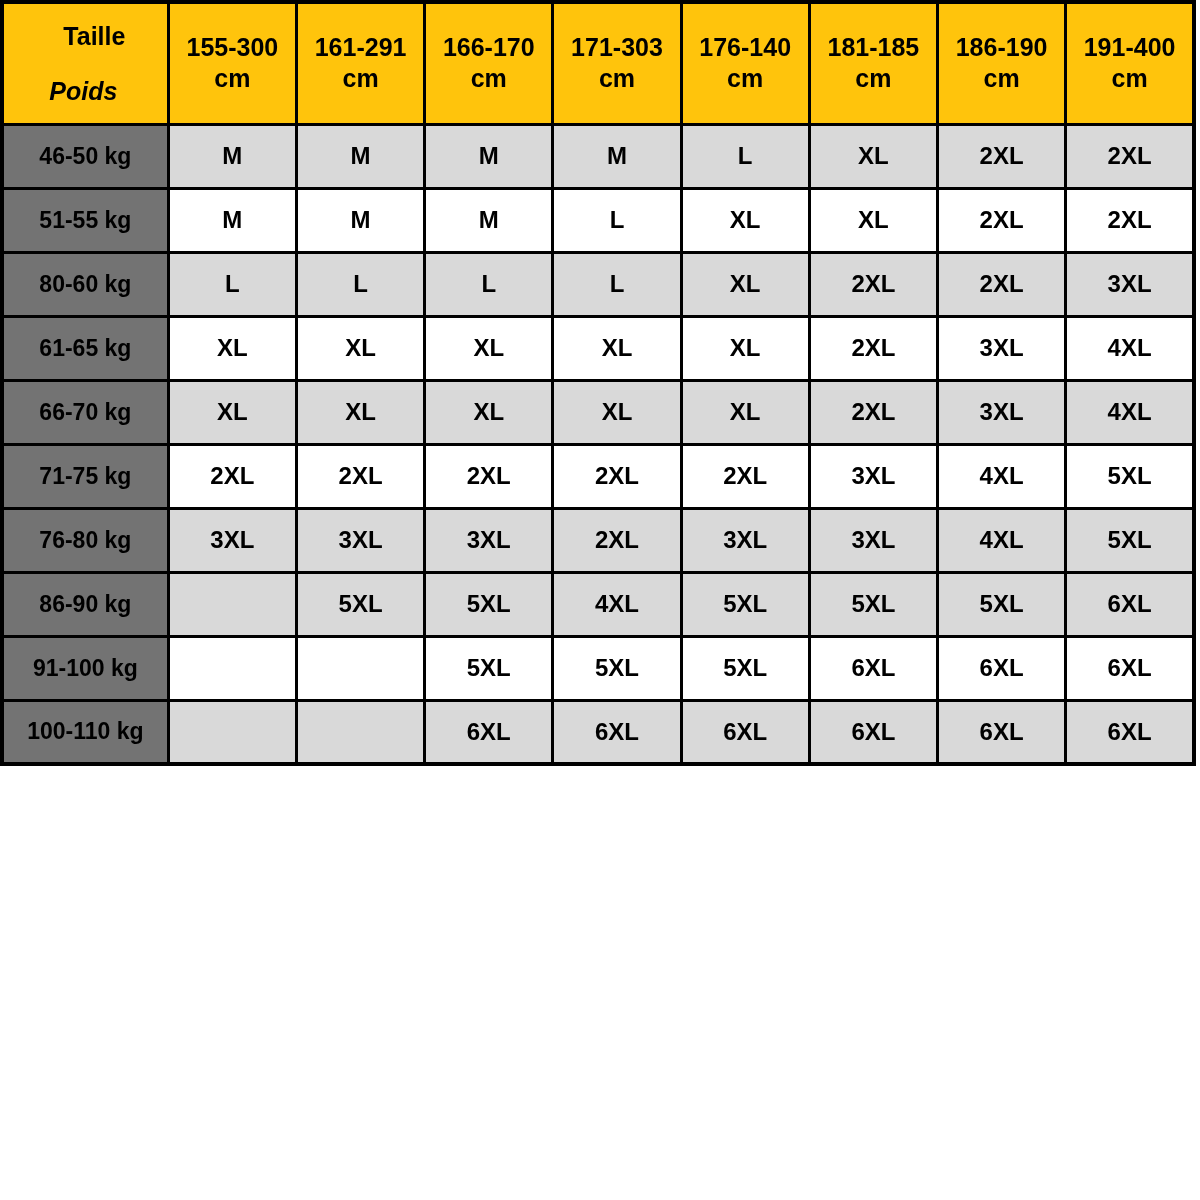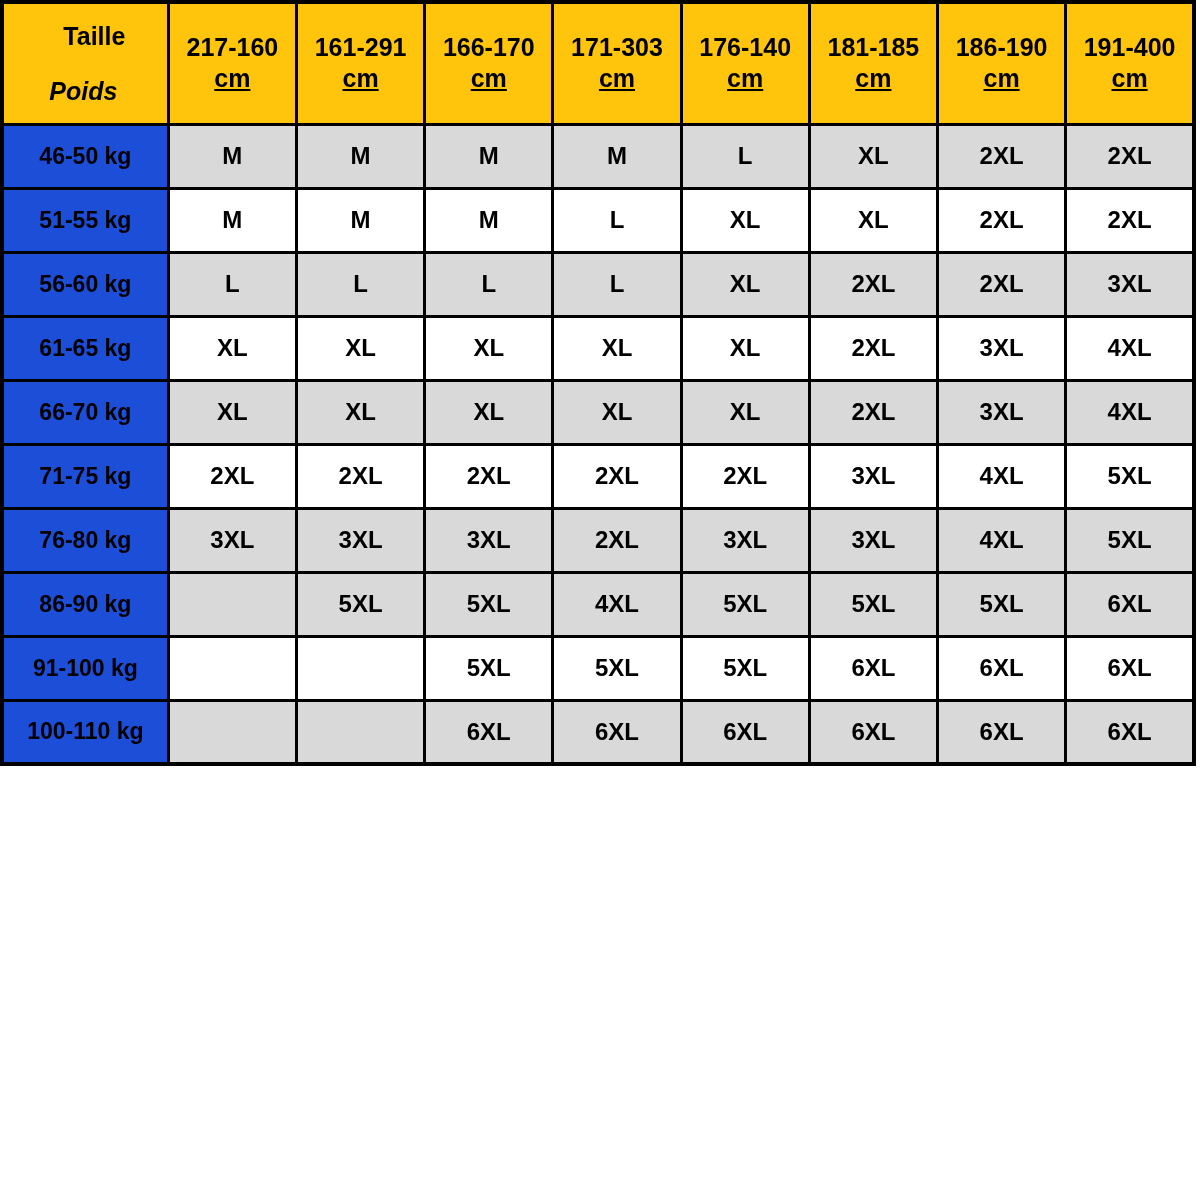--- a/index.html
+++ b/index.html
@@ -65,27 +65,27 @@
     font-size: 25px;
     padding-left: 18px;
   }
   th.corner-header .corner-poids {
     font-size: 25px;
     padding-right: 4px;
     font-style: italic;
   }
 
   th.height-header .hdr-range { display: block; }
-  th.height-header .hdr-unit  { display: block; text-decoration: underline; }
+  th.height-header .hdr-unit  { display: block; }
 
   
   tr.data-row { height: 64px; }
 
   td.weight-label {
-    background: #1d4ed8;
+    background: #737373;
     font-size: 23px;
   }
 
   td.size-cell {
     font-size: 24px;
   }
   tr.row-shaded td.size-cell { background: #D9D9D9; }
   tr.row-plain  td.size-cell { background: #FFFFFF; }
 </style>
 </head>
@@ -106,21 +106,21 @@
     </colgroup>
     <thead>
       <tr class="header-row">
         <th class="corner-header">
           <div class="corner-inner">
             <span class="corner-taille">Taille</span>
             <span class="corner-poids">Poids</span>
           </div>
         </th>
         <th class="height-header">
-          <span class="hdr-range">217-160</span>
+          <span class="hdr-range">155-300</span>
           <span class="hdr-unit">cm</span>
         </th>
         <th class="height-header">
           <span class="hdr-range">161-291</span>
           <span class="hdr-unit">cm</span>
         </th>
         <th class="height-header">
           <span class="hdr-range">166-170</span>
           <span class="hdr-unit">cm</span>
         </th>
@@ -166,21 +166,21 @@
         <td class="size-cell">M</td>
         <td class="size-cell">M</td>
         <td class="size-cell">L</td>
         <td class="size-cell">XL</td>
         <td class="size-cell">XL</td>
         <td class="size-cell">2XL</td>
         <td class="size-cell">2XL</td>
       </tr>
 
       <tr class="data-row row-shaded">
-        <td class="weight-label">56-60 kg</td>
+        <td class="weight-label">80-60 kg</td>
         <td class="size-cell">L</td>
         <td class="size-cell">L</td>
         <td class="size-cell">L</td>
         <td class="size-cell">L</td>
         <td class="size-cell">XL</td>
         <td class="size-cell">2XL</td>
         <td class="size-cell">2XL</td>
         <td class="size-cell">3XL</td>
       </tr>
 

